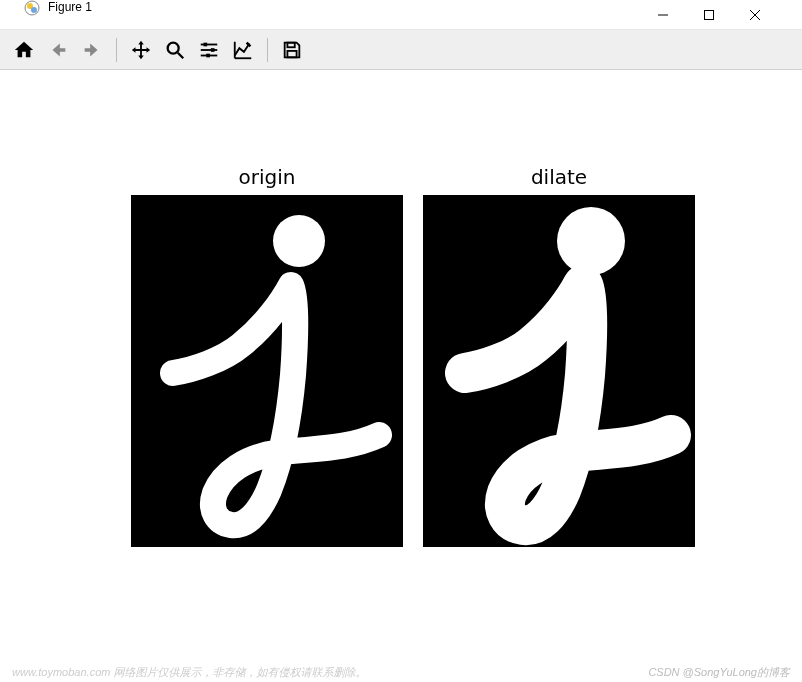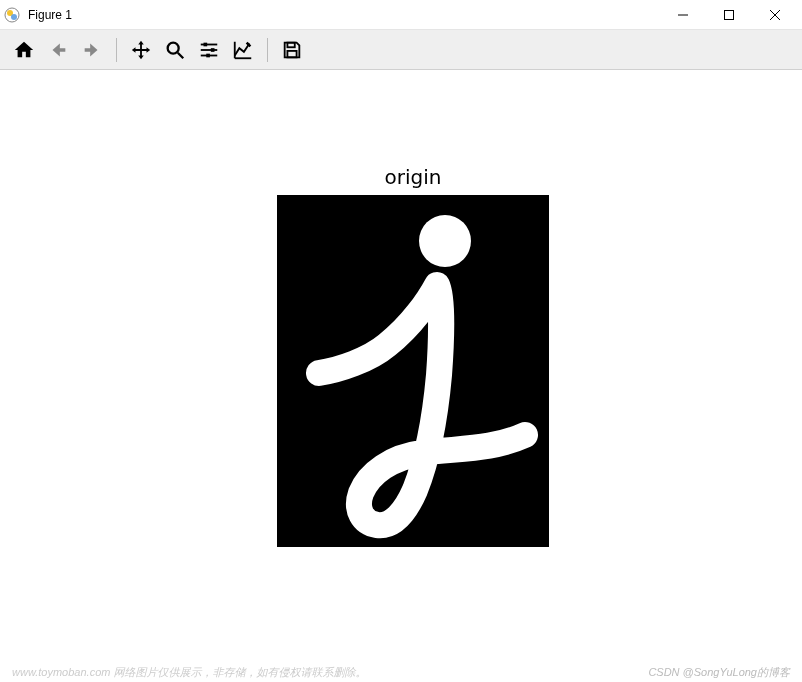--- a/index.html
+++ b/index.html
@@ -7,22 +7,22 @@
       font-family: "Segoe UI", Tahoma, sans-serif;
       background: #fff;
       width: 802px;
       height: 682px;
       overflow: hidden;
       position: relative;
     }
     .titlebar {
       height: 30px;
       display: flex;
-      align-items: center;
-      padding: 0 4px;
+      align-items: flex-start;
+      padding: 0 24px;
       background: #fff;
       border-bottom: 1px solid #e5e5e5;
     }
     .app-icon {
       width: 16px; height: 16px;
       margin-right: 8px;
     }
     .title-text {
       font-size: 12px;
       color: #000;
@@ -206,18 +206,38 @@
                  C 135 130, 152 105, 160 90
                  C 165 100, 165 140, 162 180
                  C 158 225, 150 265, 138 295
                  C 128 318, 115 332, 100 330
                  C 86 328, 78 315, 84 298
                  C 92 278, 115 262, 145 258
                  C 180 253, 215 255, 248 240" fill="none" stroke="#fff" stroke-width="26" stroke-linecap="round" stroke-linejoin="round"></path>
       </svg>
     </div>
   </div>
+  <div class="subplot">
+    <div class="subplot-title">dilate</div>
+    <div class="img-box">
+      <svg viewBox="0 0 272 352">
+        <rect width="272" height="352" fill="#000"></rect>
+
+        <circle cx="168" cy="46" r="34" fill="#fff"></circle>
+
+        <path d="M 42 178
+                 C 62 175, 92 165, 110 150
+                 C 135 130, 152 105, 160 90
+                 C 165 100, 165 140, 162 180
+                 C 158 225, 150 265, 138 295
+                 C 128 318, 115 332, 100 330
+                 C 86 328, 78 315, 84 298
+                 C 92 278, 115 262, 145 258
+                 C 180 253, 215 255, 248 240" fill="none" stroke="#fff" stroke-width="40" stroke-linecap="round" stroke-linejoin="round"></path>
+      </svg>
+    </div>
+  </div>
 </div>
 
 <div class="footer">
   <span class="left">www.toymoban.com 网络图片仅供展示，非存储，如有侵权请联系删除。</span>
   <span class="right">CSDN @SongYuLong的博客</span>
 </div>
 
 </body></html>

